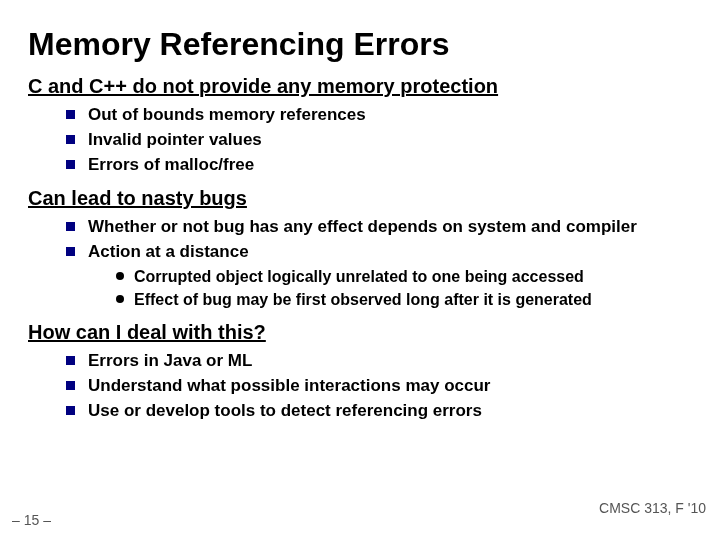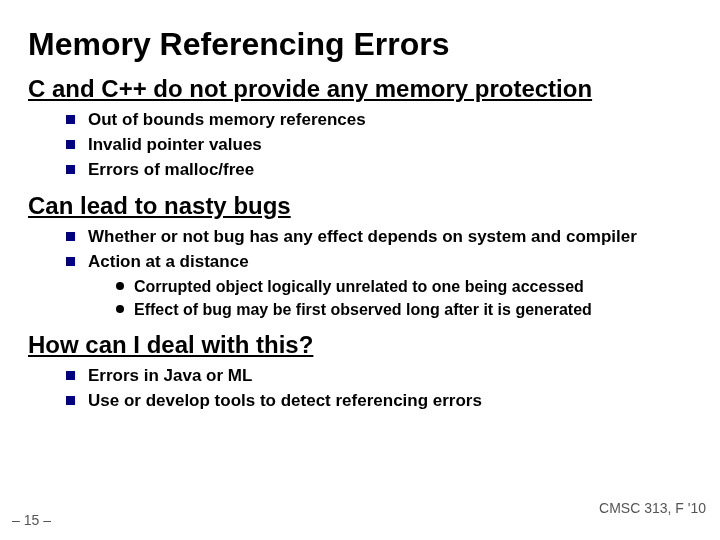--- a/index.html
+++ b/index.html
@@ -16,21 +16,21 @@
   .slide {
     padding: 10px 28px 0 28px;
     box-sizing: border-box;
   }
   h1.title {
     font-size: 32px;
     font-weight: bold;
     margin: 16px 0 12px 0;
   }
   .section-head {
-    font-size: 24px;
+    font-size: 20px;
     font-weight: bold;
     margin: 4px 0 6px 0;
     text-decoration: underline;
   }
   ul.lvl1 {
     list-style: none;
     padding-left: 38px;
     margin: 0 0 10px 0;
   }
   ul.lvl1 > li {
@@ -111,19 +111,20 @@
       <ul class="lvl2">
         <li>Corrupted object logically unrelated to one being accessed</li>
         <li>Effect of bug may be first observed long after it is generated</li>
       </ul>
     </li>
   </ul>
 
   <div class="section-head">How can I deal with this?</div>
   <ul class="lvl1">
     <li><span>Errors in Java or ML</span></li>
+    <li><span>Understand what possible interactions may occur</span></li>
     <li><span>Use or develop tools to detect referencing errors</span></li>
   </ul>
 
 </div>
 
 <div class="footer-left">– 15 –</div>
 <div class="footer-right">CMSC 313, F '10</div>
 
 </body></html>

